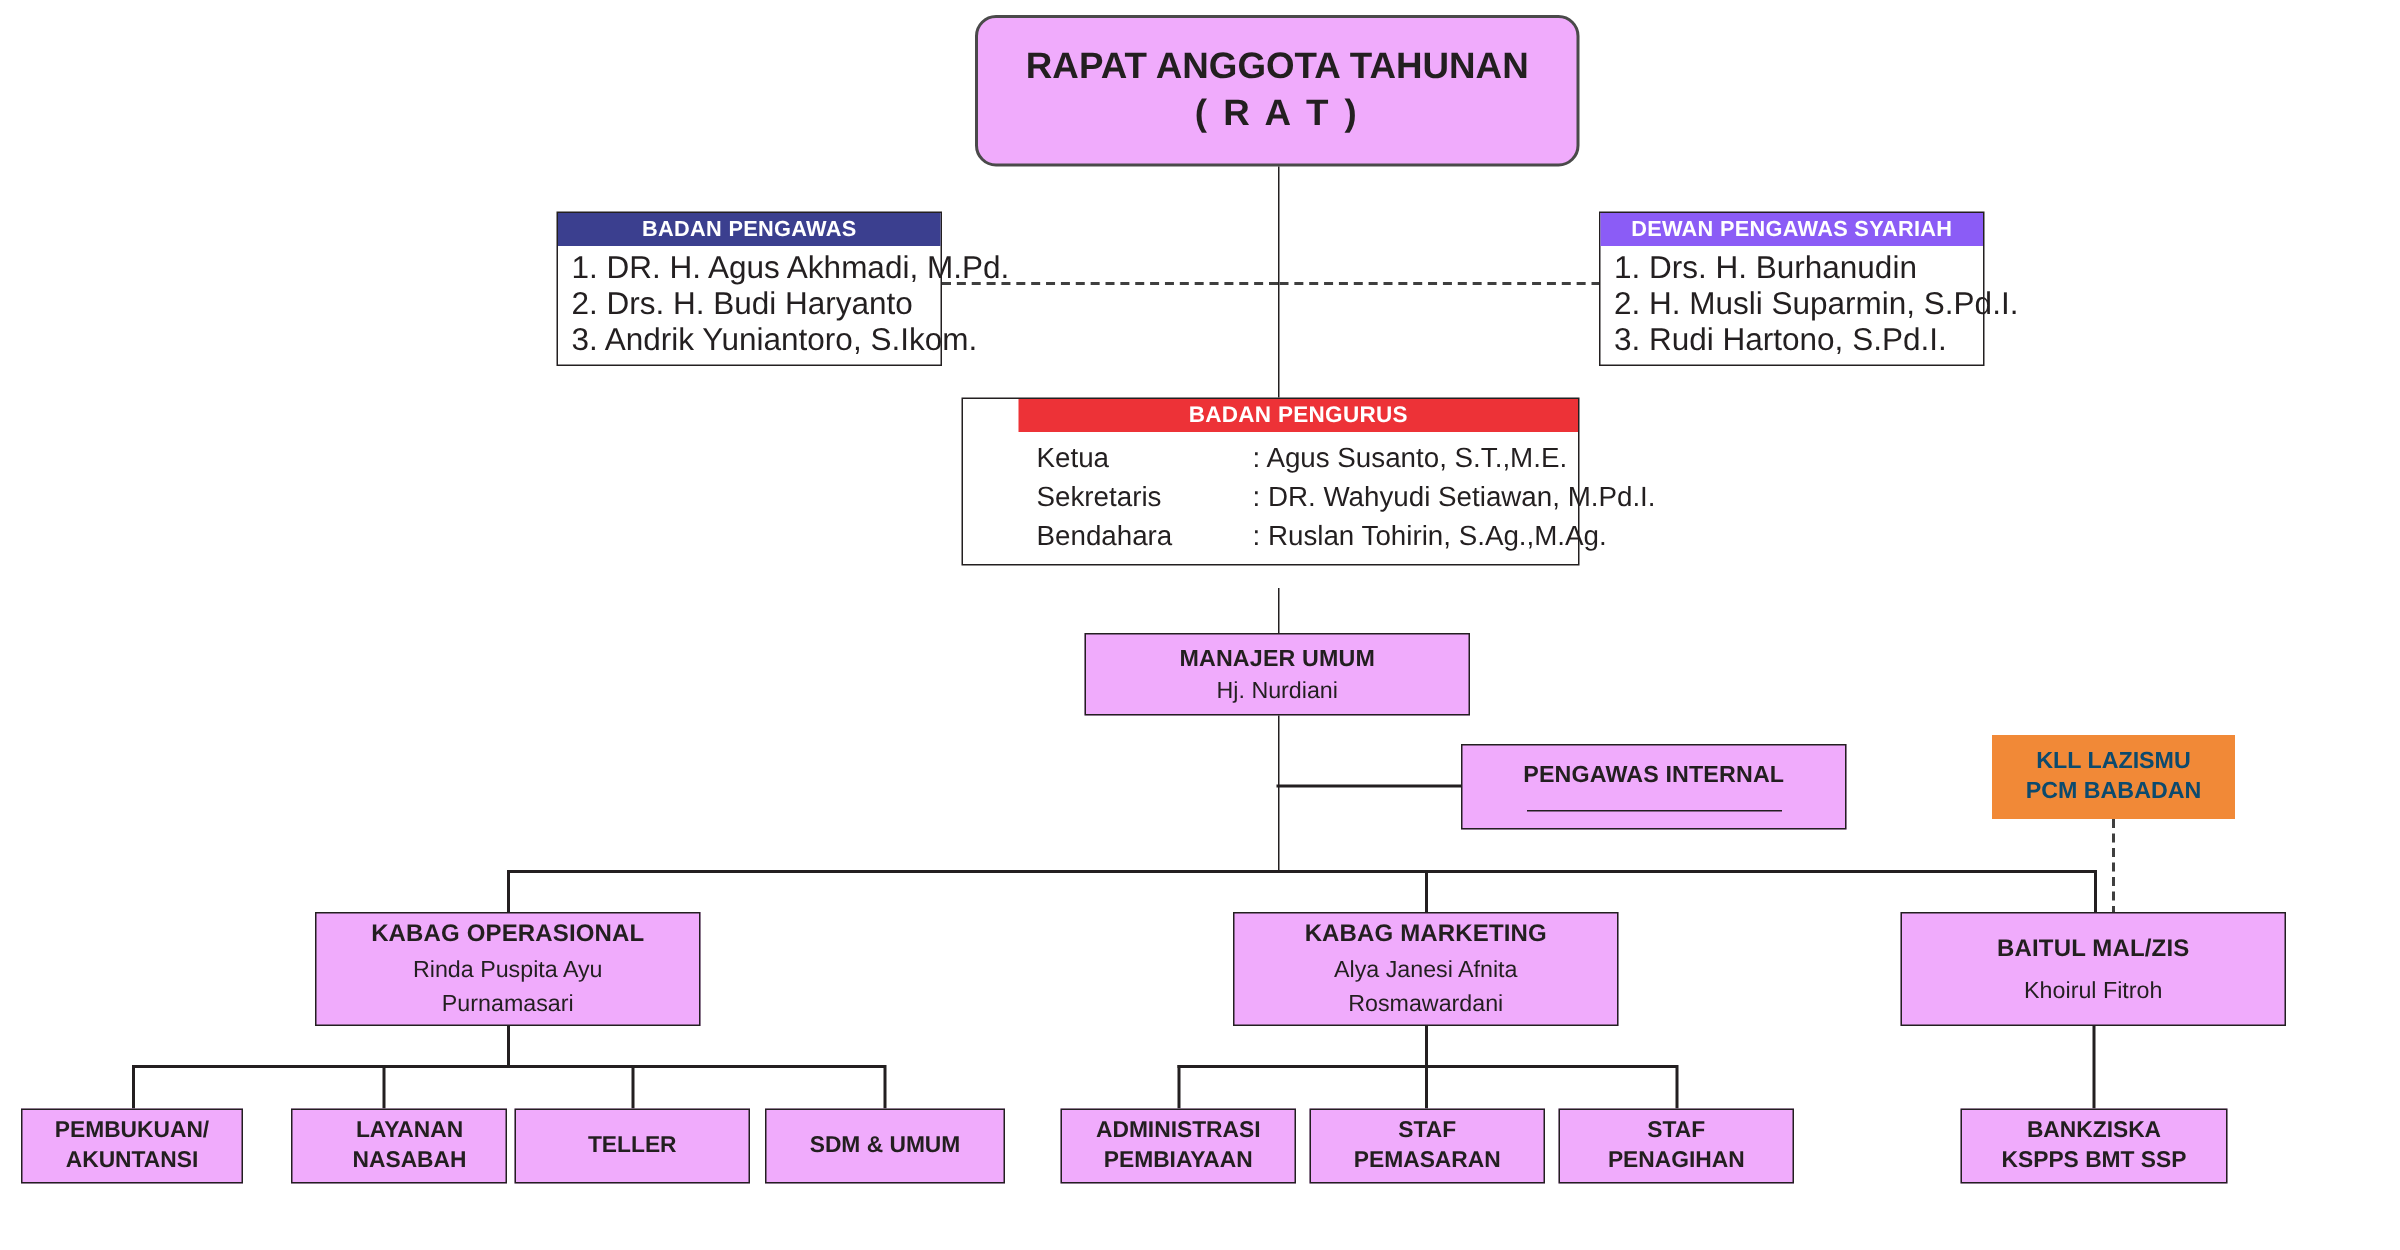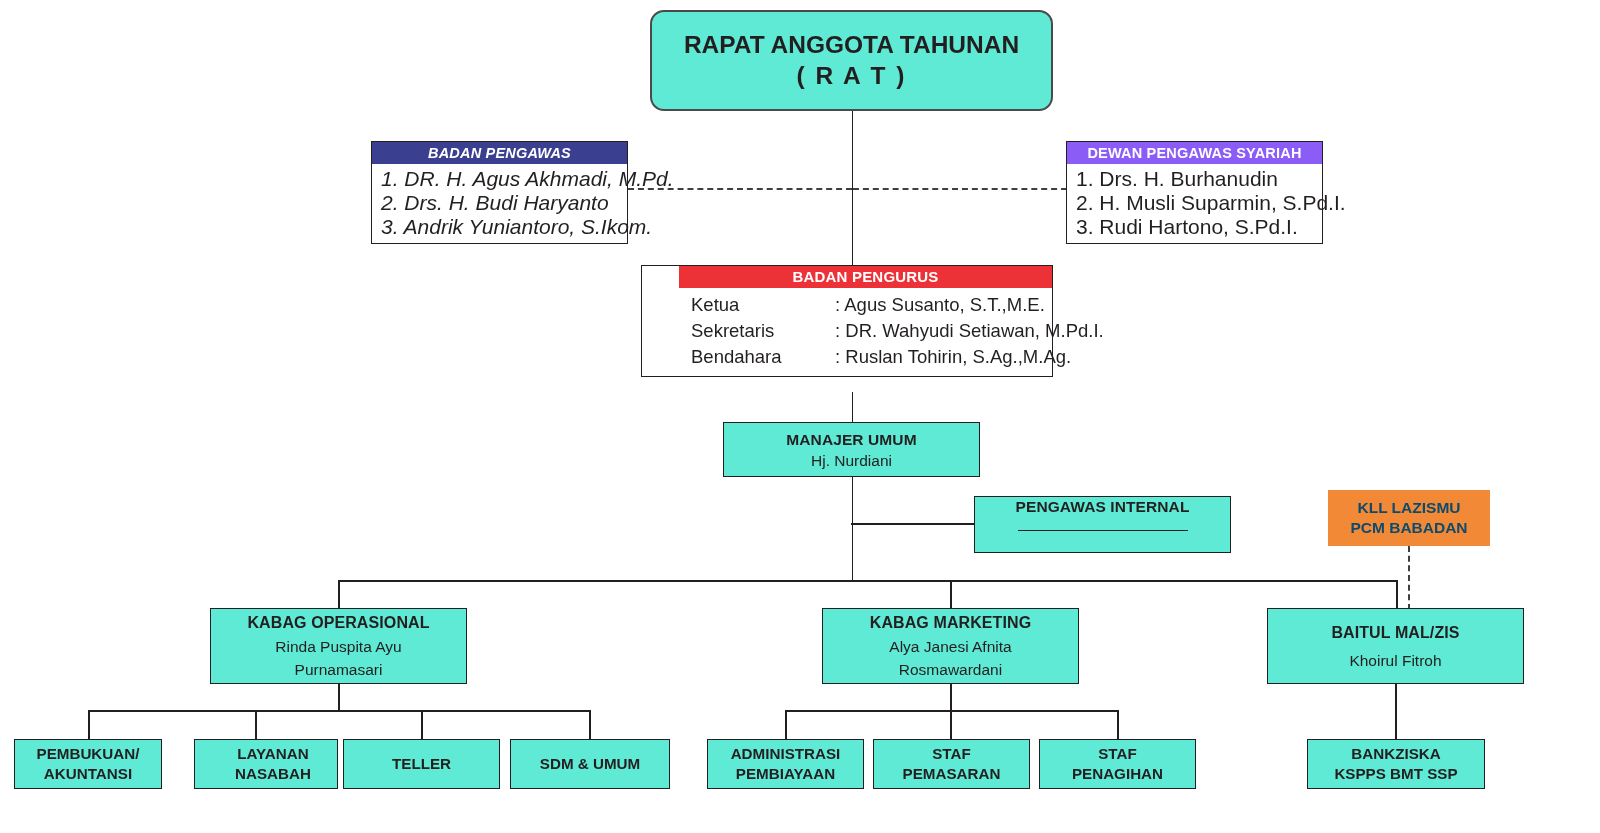--- a/index.html
+++ b/index.html
@@ -12,21 +12,21 @@
   #chart {
     position: relative;
     width: 1600px; height: 833px;
     background: #ffffff;
   }
 
   
   .box {
     position: absolute;
     border: 1.6px solid #231f20;
-    background: #5eead4;
+    background: #f0abfc;
     text-align: center;
     color: #231f20;
   }
   .box-title {
     font-weight: bold;
     letter-spacing: .1px;
     text-align: right;
   }
   .box-sub { font-weight: normal; }
 
@@ -46,21 +46,21 @@
   .panel .hdr {
     font-size: 14.5px; font-weight: bold; color: #ffffff;
     text-align: center; line-height: 22px; height: 22px;
     letter-spacing: .2px;
   }
   .panel .body { padding: 3px 0 4px 9px; text-align: left; }
   .panel .body div {
     font-size: 21px; line-height: 24px; color: #231f20; white-space: nowrap;
   }
 
-  #panel-pengawas { left: 371px; top: 141px; width: 257px; font-style: italic; }
+  #panel-pengawas { left: 371px; top: 141px; width: 257px; }
   #panel-pengawas .hdr { background: #3b3f8f; }
 
   #panel-syariah { left: 1066px; top: 141px; width: 257px; }
   #panel-syariah .hdr { background: #8b5cf6; }
 
   #panel-pengurus { left: 641px; top: 265px; width: 412px; padding-left: 37px; }
   #panel-pengurus .hdr { background: #ed3237; font-size: 15px; }
   #panel-pengurus .body { padding: 4px 0 6px 12px; }
   #panel-pengurus .row { display: flex; font-size: 18.5px; line-height: 26px; white-space: nowrap; gap: 40px; }
   #panel-pengurus .row .k { width: 104px; flex: none; }
@@ -70,20 +70,21 @@
   #manajer-umum {
     left: 723px; top: 422px; width: 257px; height: 55px;
     display: flex; flex-direction: column; align-items: center; justify-content: center;
   }
   #manajer-umum .box-title { font-size: 15.5px; line-height: 21px; }
   #manajer-umum .box-sub { font-size: 15.5px; line-height: 21px; }
 
   #pengawas-internal {
     left: 974px; top: 496px; width: 257px; height: 57px;
     display: flex; flex-direction: column; align-items: center; justify-content: flex-start;
+    padding-top: 10px;
   }
   #pengawas-internal .box-title { font-size: 15.5px; line-height: 20px; }
   #pengawas-internal .blank-line {
     width: 170px; height: 0; border-bottom: 1.4px solid #231f20; margin-top: 13px;
   }
 
   #kll-lazismu {
     left: 1328px; top: 490px; width: 162px; height: 56px;
     background: #f18937; border: none;
     display: flex; flex-direction: column; align-items: center; justify-content: center;

